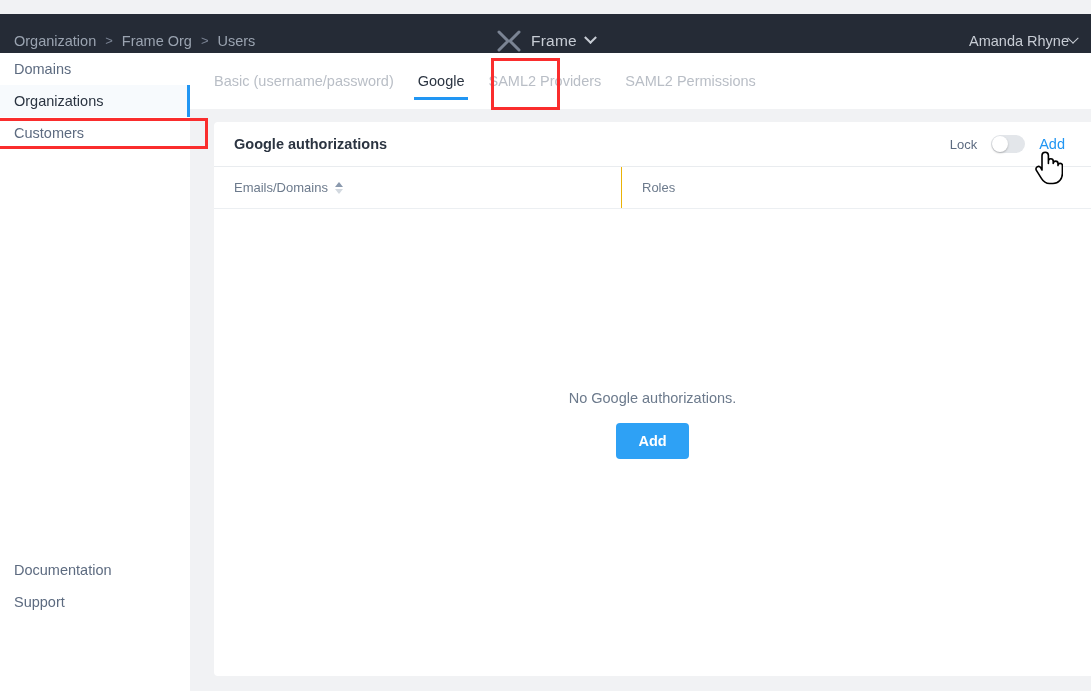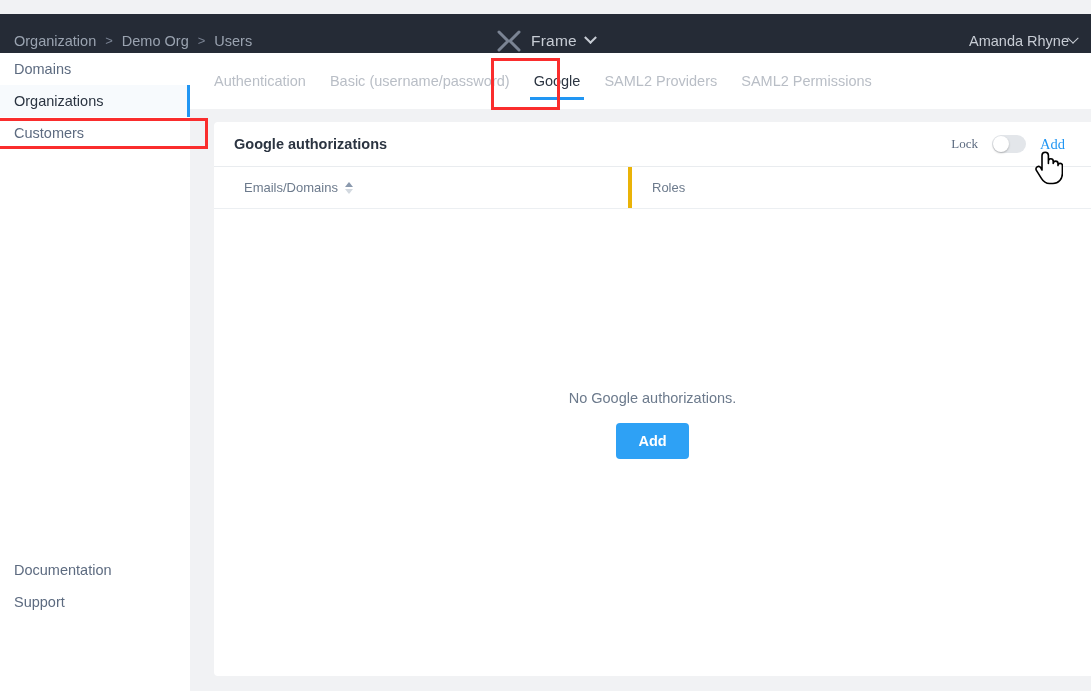--- a/index.html
+++ b/index.html
@@ -175,21 +175,20 @@
     font-weight: bold;
     color: #2b3441;
   }
 
   .head-actions {
     position: absolute;
     right: 26px;
     display: flex;
     align-items: center;
     gap: 14px;
-    font-family: Liberation Serif, serif;
   }
   .lock-label {
     font-size: 13px;
     color: #5d6b80;
   }
   .toggle {
     width: 34px; height: 18px;
     border-radius: 9px;
     background: #e3e6ea;
     position: relative;
@@ -217,21 +216,21 @@
     border-bottom: 1px solid #eceff2;
     display: flex;
   }
   .col {
     display: flex;
     align-items: center;
     font-size: 13px;
     color: #6c7a8c;
     padding-left: 20px;
   }
-  .col-emails { width: 408px; border-right: 4px solid #eab308; margin-left: 10px; }
+  .col-emails { width: 408px; border-right: 1px solid #eab308; }
   .col-roles  { flex: 1; }
 
   .sort-icon {
     display: inline-block;
     width: 9px; height: 14px;
     margin-left: 7px;
     position: relative;
   }
   .sort-icon i {
     position: absolute;
@@ -287,21 +286,21 @@
   }
 </style>
 </head>
 <body>
 
 <div class="topbar">
 
   <div class="breadcrumb">
     <span class="crumb">Organization</span>
     <span class="sep">&gt;</span>
-    <span class="crumb">Demo Org</span>
+    <span class="crumb">Frame Org</span>
     <span class="sep">&gt;</span>
     <span class="crumb">Users</span>
   </div>
 
   <div class="brand">
     <svg class="brand-logo" viewBox="0 0 26 22">
       <path d="M3 2 L12 11 L3 20" fill="none" stroke="#7b8494" stroke-width="3" stroke-linecap="round" stroke-linejoin="round"></path>
       <path d="M23 2 L14 11 L23 20" fill="none" stroke="#7b8494" stroke-width="3" stroke-linecap="round" stroke-linejoin="round"></path>
     </svg>
     <span class="brand-name">Frame</span>
@@ -334,23 +333,20 @@
       <span>Documentation</span>
     </div>
     <div class="side-item">
       <span>Support</span>
     </div>
   </div>
 
 </div>
 
 <div class="tabbar">
-  <div class="tab">
-    <span>Authentication</span>
-  </div>
   <div class="tab">
     <span>Basic (username/password)</span>
   </div>
   <div class="tab active">
     <span>Google</span>
   </div>
   <div class="tab">
     <span>SAML2 Providers</span>
   </div>
   <div class="tab">

